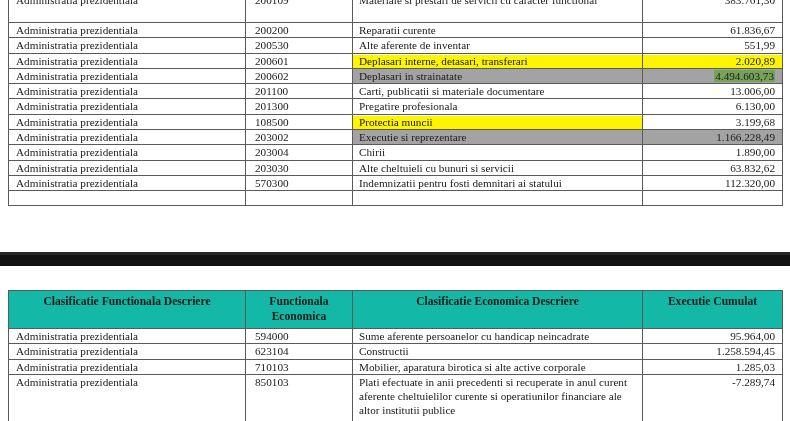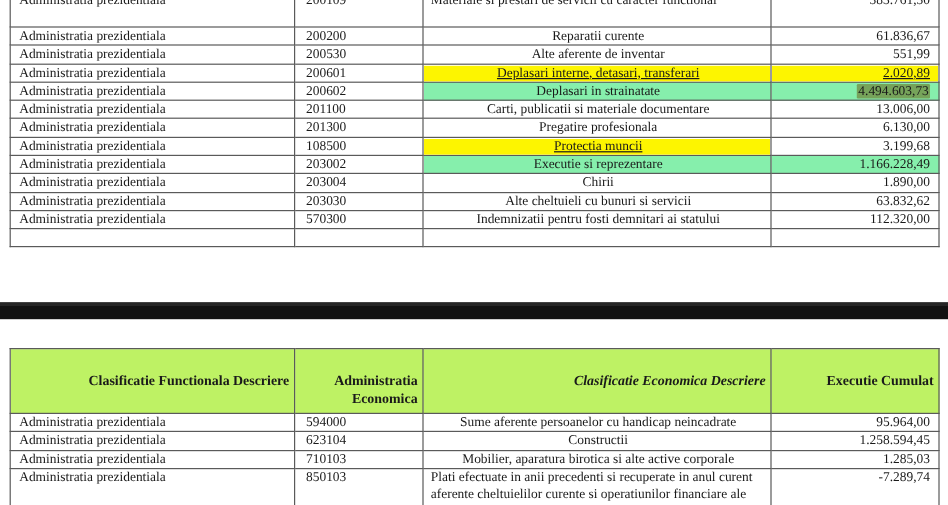--- a/index.html
+++ b/index.html
@@ -34,54 +34,53 @@
   table.fin td, table.fin th {
     border: 1px solid #5a5a5a;
     padding: 0 4px;
     font-size: 11.2px;
     line-height: 14.3px;
     vertical-align: top;
     font-weight: normal;
     background-clip: padding-box;
   }
   table.fin th {
-    background: #bef264;
+    background: #14b8a6;
     font-weight: bold;
-    text-align: right;
+    text-align: center;
     font-size: 11.6px;
     line-height: 15px;
-    padding: 19px 4px 4px;
+    padding: 3px 4px 4px;
     vertical-align: top;
   }
   .c-func  { width: 237px; }
   .c-cod   { width: 107px; text-align: left; padding-left: 9px !important; }
   .c-desc  { width: 290px; }
   .c-val   { width: 140px; text-align: right; padding-right: 7px !important; }
 
   .c-cod-h { width: 107px; }
   .c-func-h{ width: 237px; }
-  .c-desc-h{ width: 290px; font-style: italic; }
+  .c-desc-h{ width: 290px; }
   .c-val-h { width: 140px; }
 
   td.c-func { padding-left: 7px !important; }
   td.c-desc { padding-left: 6px !important; }
 
   
   .hl-full {
-    background: #86efac;
+    background: #a3a3a3;
   }
   
   .hl-band {
     position: relative;
     background: linear-gradient(to bottom,
       rgba(253,245,0,0) 0%,
       rgba(253,245,0,0) 8%,
       #fdf500 8%,
       #fdf500 100%);
-    text-decoration: underline;
   }
   .sel-green {
     background: #76a35a;
     padding: 0 1px;
     border-radius: 1px;
   }
 
   
   #table-top {
     left: 8px;
@@ -115,21 +114,21 @@
   #separator-bar-sheen {
     position: absolute;
     left: 0;
     top: 252px;
     width: 790px;
     height: 3px;
     background: #262626;
   }
 
   .wrap2 { white-space: normal; }
-  .nowrap { white-space: nowrap; text-align: center; }
+  .nowrap { white-space: nowrap; }
 </style>
 </head>
 <body>
 
 <div class="sheet">
 
   <table class="fin" id="table-top">
     <colgroup>
       <col class="c-func">
         <col class="c-cod">
@@ -238,21 +237,21 @@
   <table class="fin" id="table-bottom">
     <colgroup>
       <col class="c-func">
         <col class="c-cod">
         <col class="c-desc">
         <col class="c-val">
     </colgroup>
     <thead>
       <tr>
         <th class="c-func-h">Clasificatie Functionala Descriere</th>
-        <th class="c-cod-h">Administratia Economica</th>
+        <th class="c-cod-h">Functionala Economica</th>
         <th class="c-desc-h">Clasificatie Economica Descriere</th>
         <th class="c-val-h">Executie Cumulat</th>
       </tr>
     </thead>
     <tbody>
 
       <tr>
         <td class="c-func">Administratia prezidentiala</td>
         <td class="c-cod">594000</td>
         <td class="c-desc nowrap">Sume aferente persoanelor cu handicap neincadrate</td>

